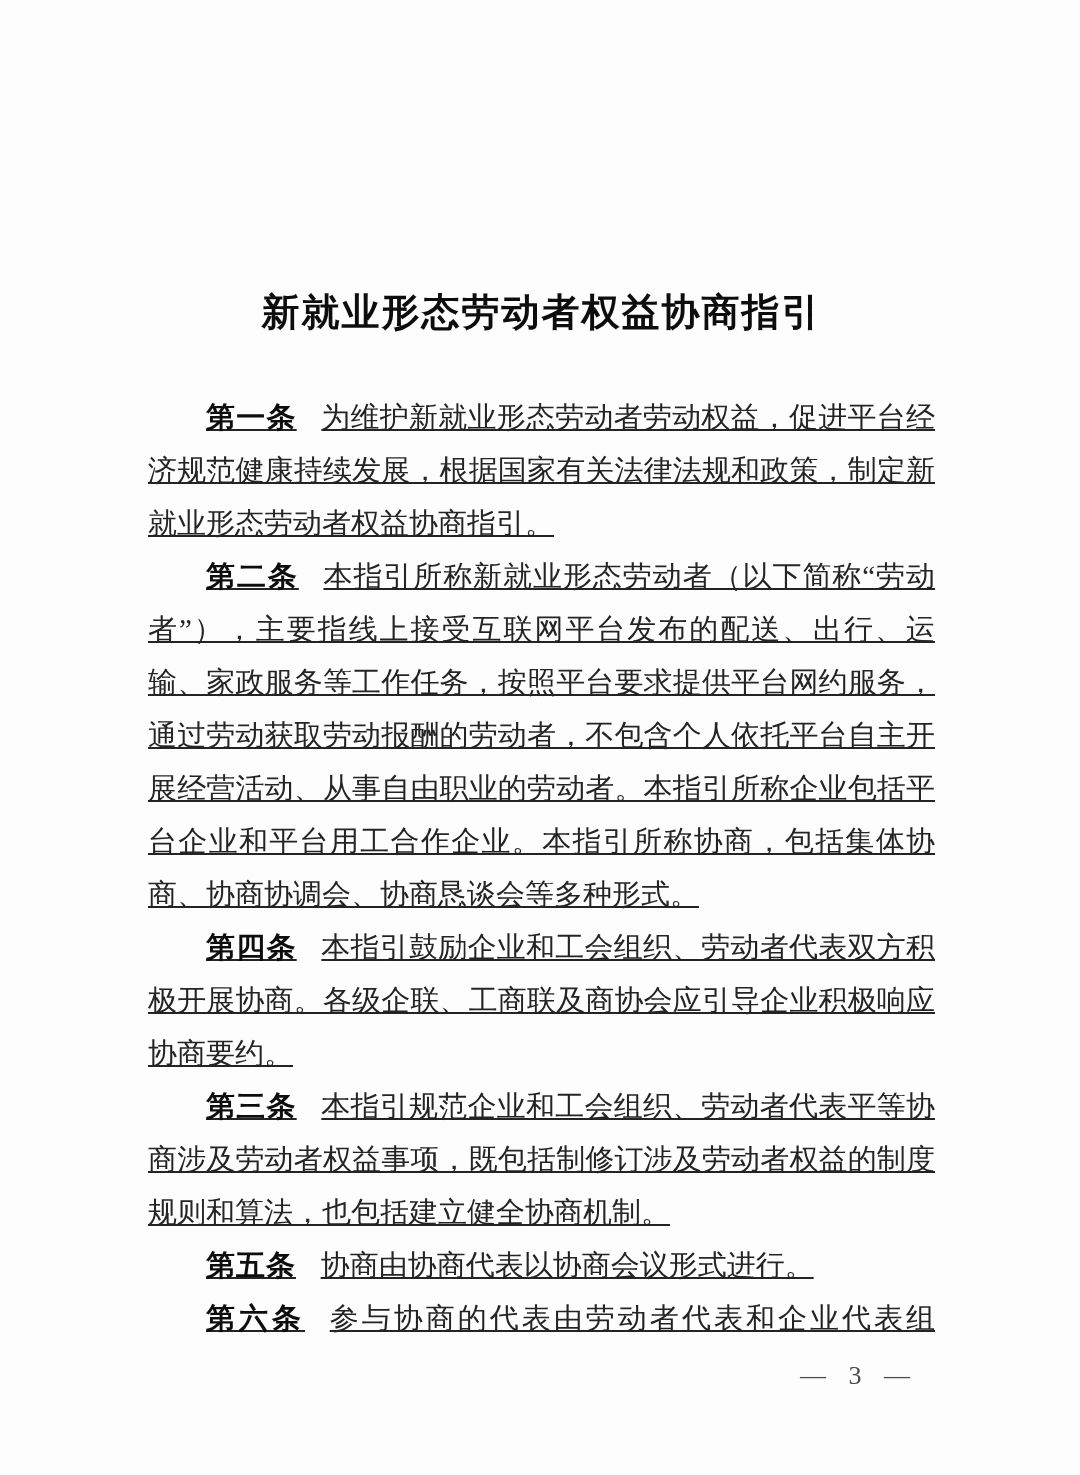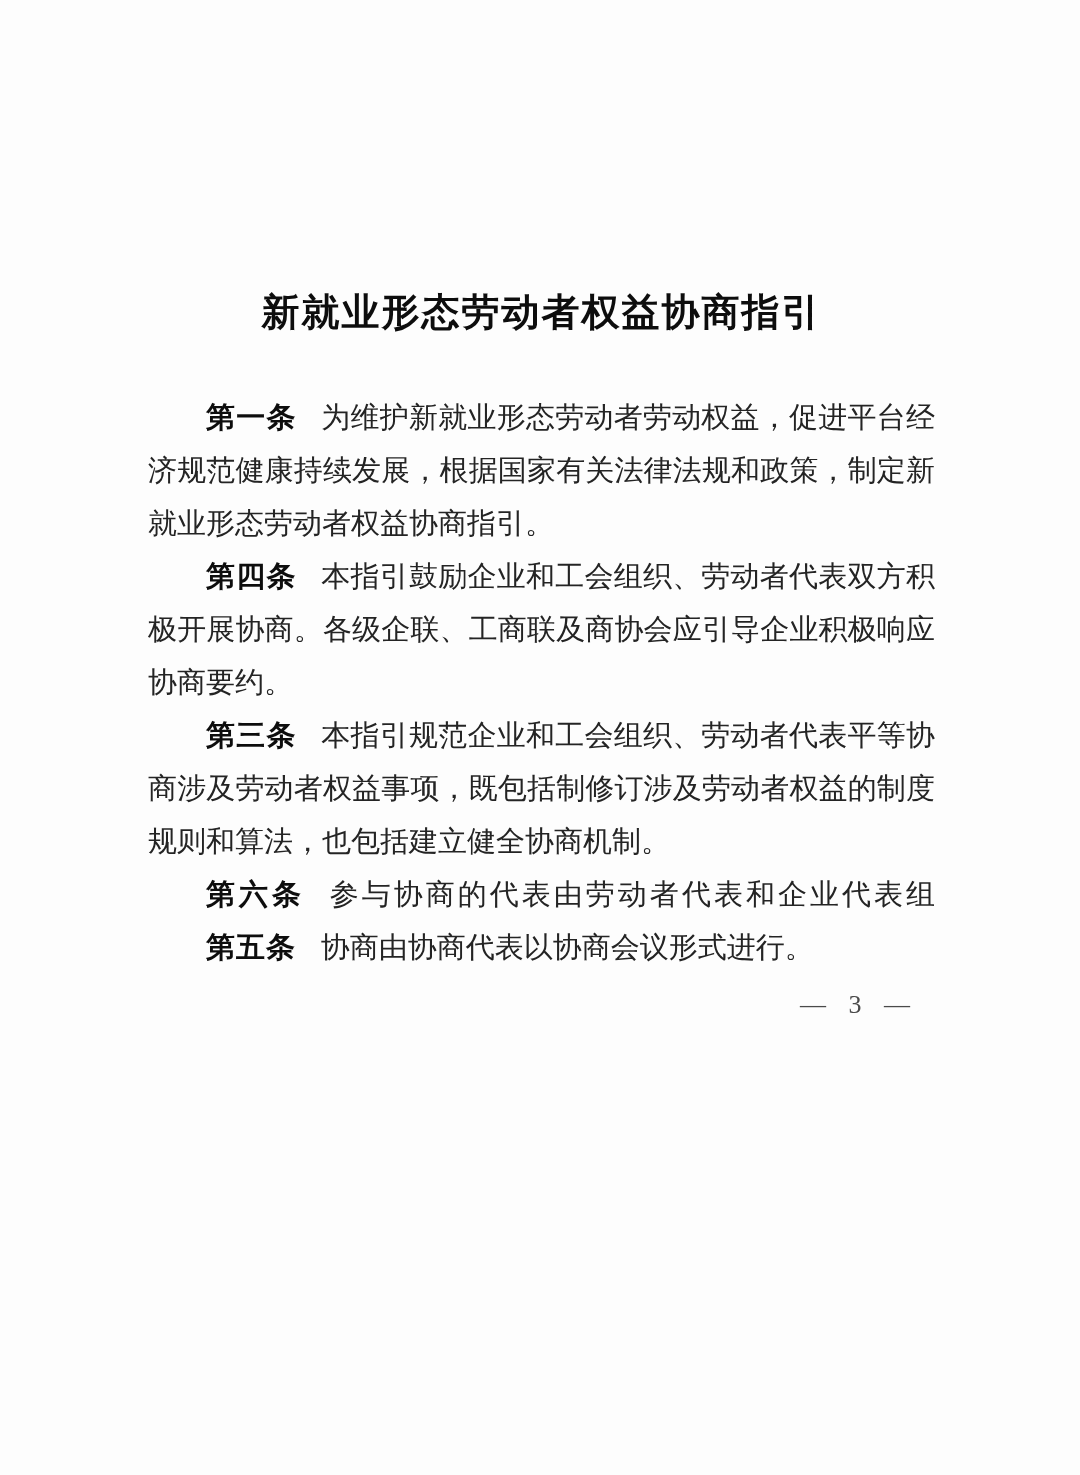--- a/index.html
+++ b/index.html
@@ -38,20 +38,21 @@
     font-size: 29px;
     line-height: 53px;
     color: #242424;
   }
   .article {
     margin: 0;
     text-indent: 2em;
     text-align: justify;
     text-justify: inter-character;
     word-break: normal;
+    text-decoration: underline;
   }
   .article.continued {
     text-align-last: justify;
   }
   .article-label {
     font-weight: 700;
     color: #0d0d0d;
     font-family: "Liberation Sans", sans-serif;
     margin-right: 0.85em;
     letter-spacing: 1px;
@@ -69,24 +70,25 @@
 </style>
 </head>
 <body>
 
 <div class="page">
   <h1 class="doc-title">新就业形态劳动者权益协商指引</h1>
 
   <div class="articles">
   <p class="article"><span class="article-label">第一条</span><span class="article-text">为维护新就业形态劳动者劳动权益，促进平台经济规范健康持续发展，根据国家有关法律法规和政策，制定新就业形态劳动者权益协商指引。</span></p>
 
+  <p class="article"><span class="article-label">第二条</span><span class="article-text">本指引所称新就业形态劳动者（以下简称“劳动者”），主要指线上接受互联网平台发布的配送、出行、运输、家政服务等工作任务，按照平台要求提供平台网约服务，通过劳动获取劳动报酬的劳动者，不包含个人依托平台自主开展经营活动、从事自由职业的劳动者。本指引所称企业包括平台企业和平台用工合作企业。本指引所称协商，包括集体协商、协商协调会、协商恳谈会等多种形式。</span></p>
 
   <p class="article"><span class="article-label">第四条</span><span class="article-text">本指引鼓励企业和工会组织、劳动者代表双方积极开展协商。各级企联、工商联及商协会应引导企业积极响应协商要约。</span></p>
 
   <p class="article"><span class="article-label">第三条</span><span class="article-text">本指引规范企业和工会组织、劳动者代表平等协商涉及劳动者权益事项，既包括制修订涉及劳动者权益的制度规则和算法，也包括建立健全协商机制。</span></p>
 
+  <p class="article"><span class="article-label">第五条</span><span class="article-text">协商由协商代表以协商会议形式进行。</span></p>
+
   <p class="article continued"><span class="article-label">第六条</span><span class="article-text">参与协商的代表由劳动者代表和企业代表组</span></p>
-
-  <p class="article"><span class="article-label">第五条</span><span class="article-text">协商由协商代表以协商会议形式进行。</span></p>
 </div>
 
   <div class="page-footer">— 3 —</div>
 </div>
 
 </body></html>

